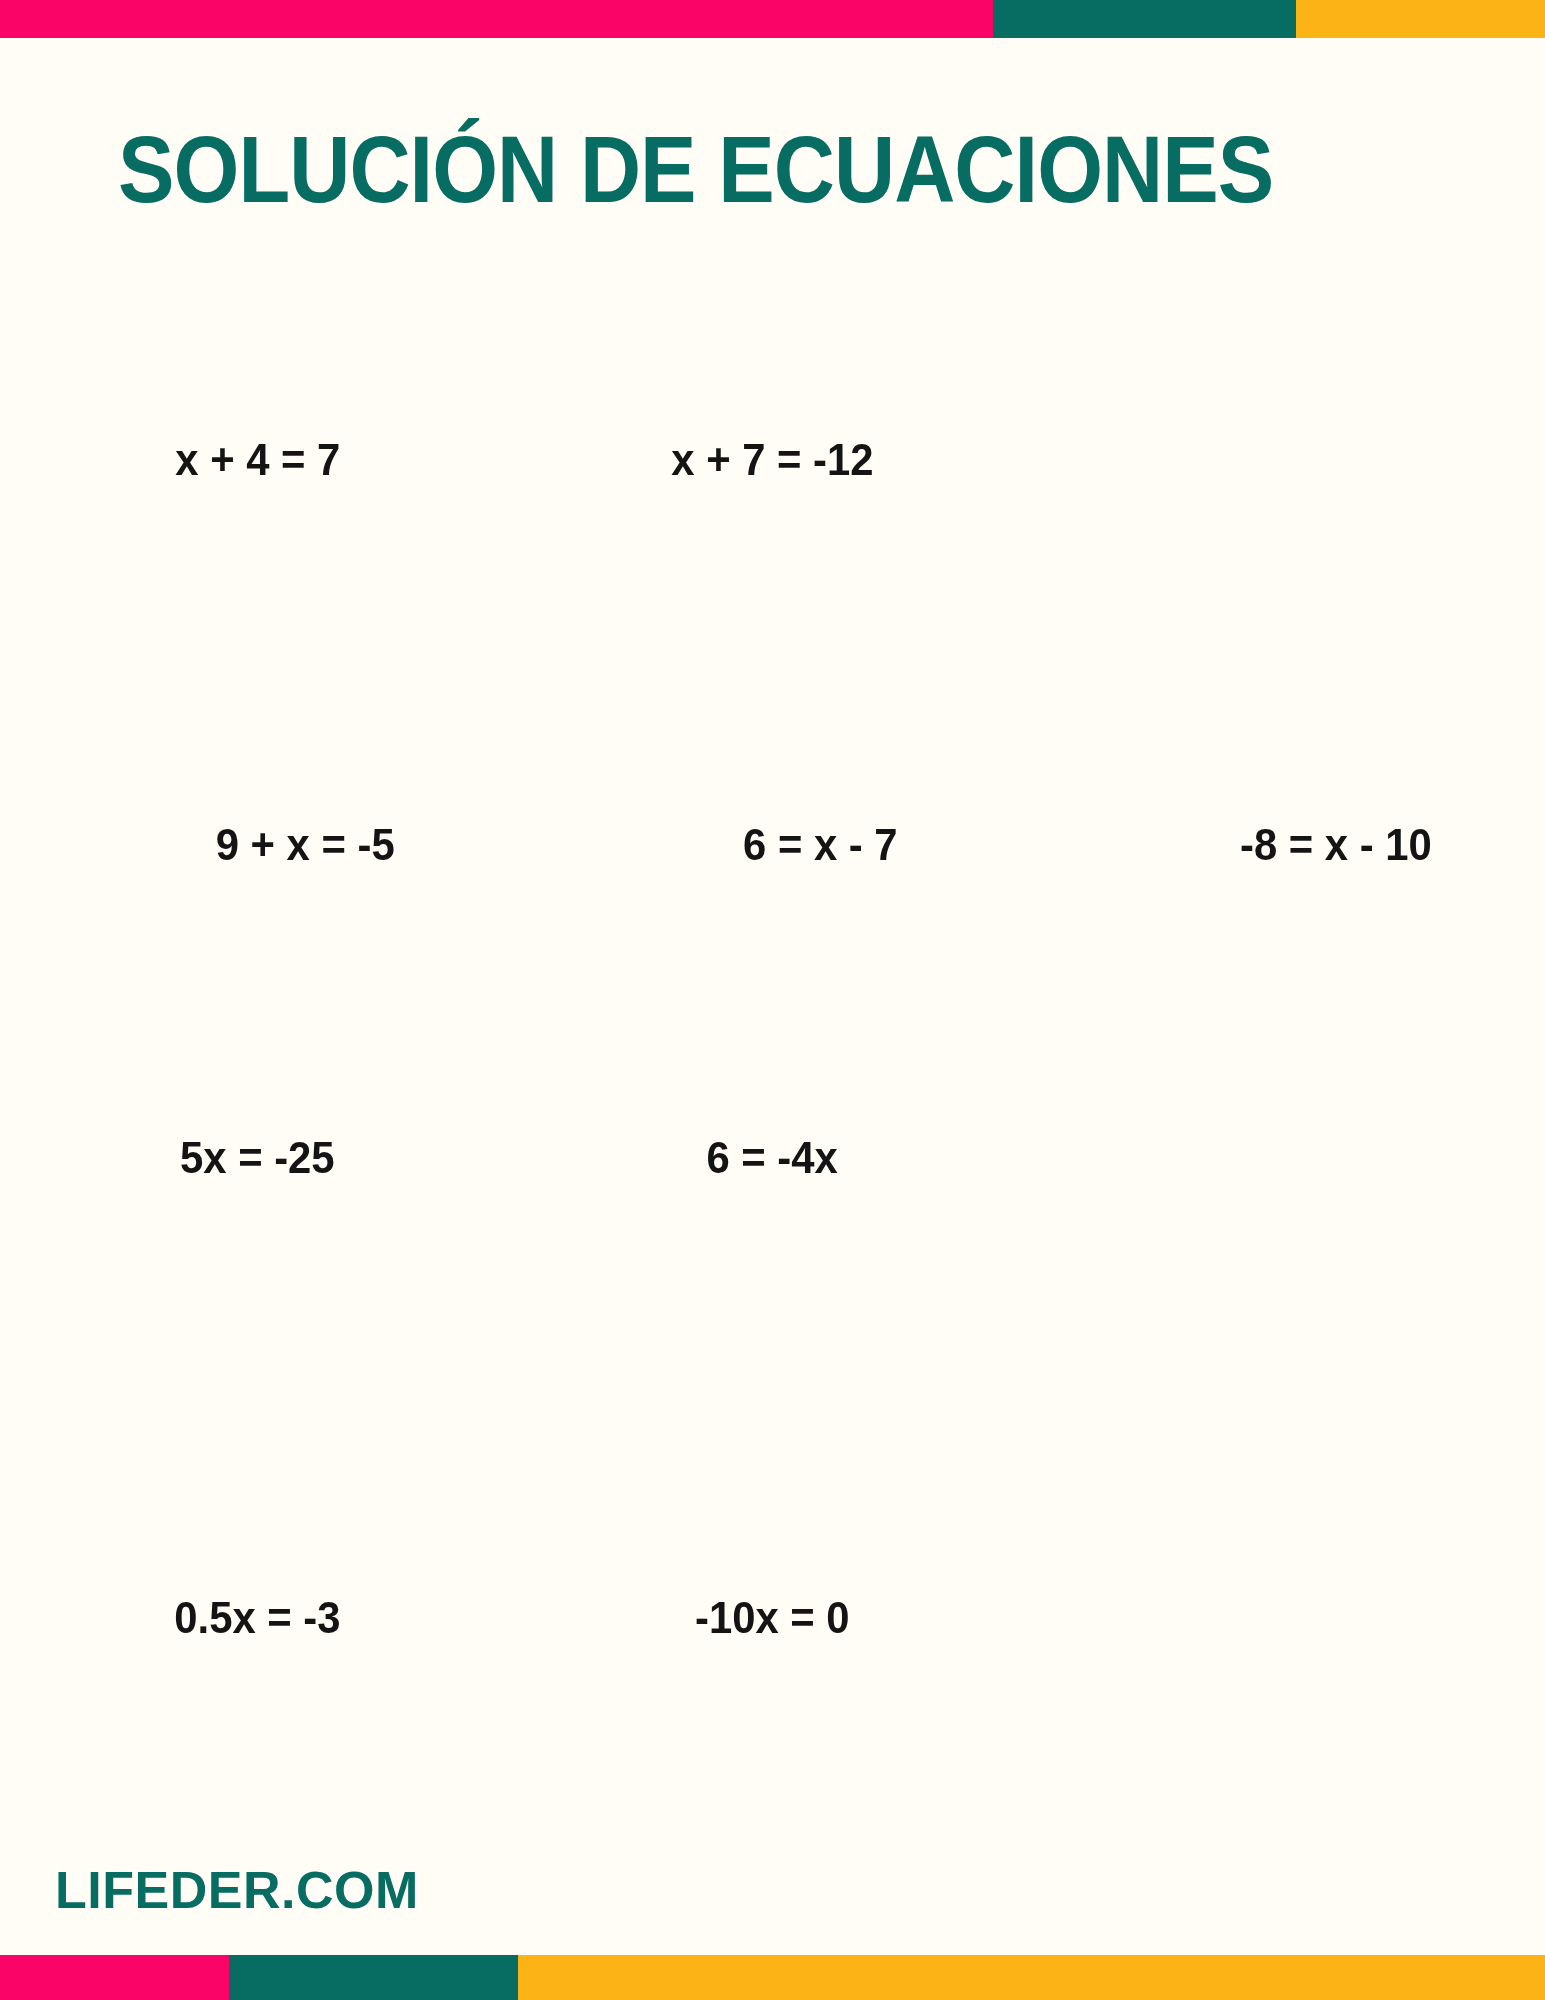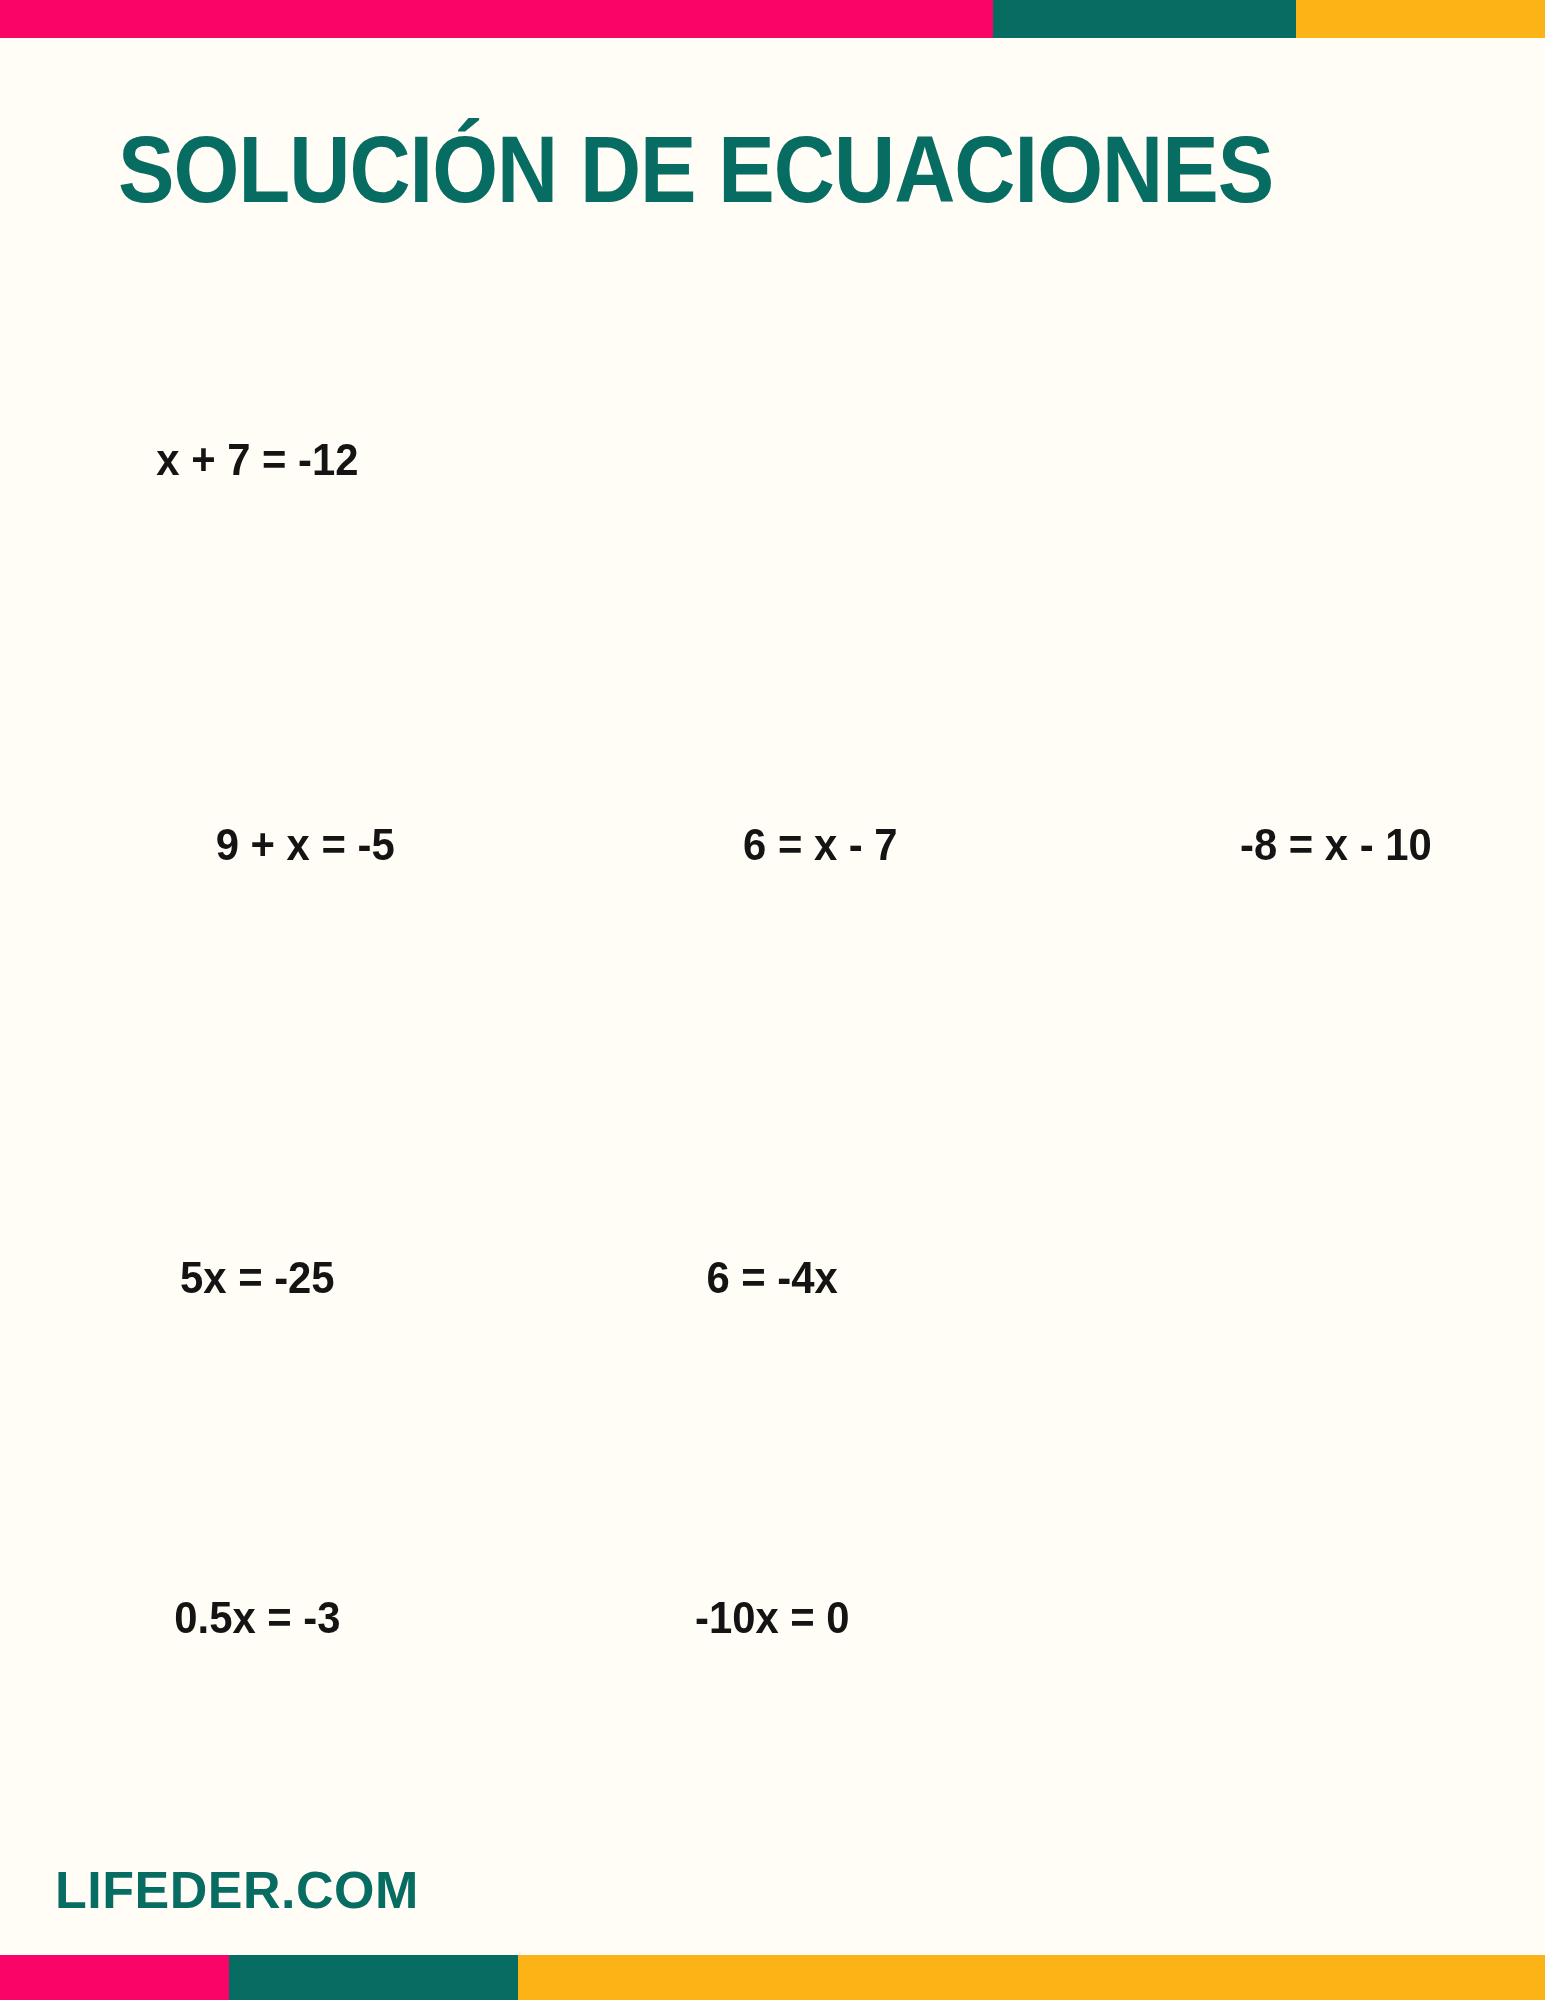--- a/index.html
+++ b/index.html
@@ -55,21 +55,21 @@
   .eq-row {
     position: absolute;
     left: 0;
     width: 1545px;
     height: 60px;
     display: grid;
     grid-template-columns: 1fr 1fr 1fr;
   }
   .eq-row-1 { top: 430px; }
   .eq-row-2 { top: 815px; padding-left: 48px; }
-  .eq-row-3 { top: 1248px; }
+  .eq-row-3 { top: 1128px; }
   .eq-row-4 { top: 1588px; }
   .eq-cell {
     display: flex;
     align-items: center;
     justify-content: center;
   }
   .eq {
     display: inline-block;
     color: #141414;
     font-size: 44px;
@@ -102,20 +102,23 @@
     <div class="seg seg-pink"></div>
     <div class="seg seg-teal"></div>
     <div class="seg seg-yellow"></div>
   </div>
 
   <h1 class="title">SOLUCIÓN DE ECUACIONES</h1>
 
   <section>
 
     <div class="eq-row eq-row-1">
+      <div class="eq-cell">
+        <span class="eq">x + 4 = 7</span>
+      </div>
       <div class="eq-cell">
         <span class="eq">x + 7 = -12</span>
       </div>
     </div>
 
     <div class="eq-row eq-row-2">
       <div class="eq-cell">
         <span class="eq">9 + x = -5</span>
       </div>
       <div class="eq-cell">

